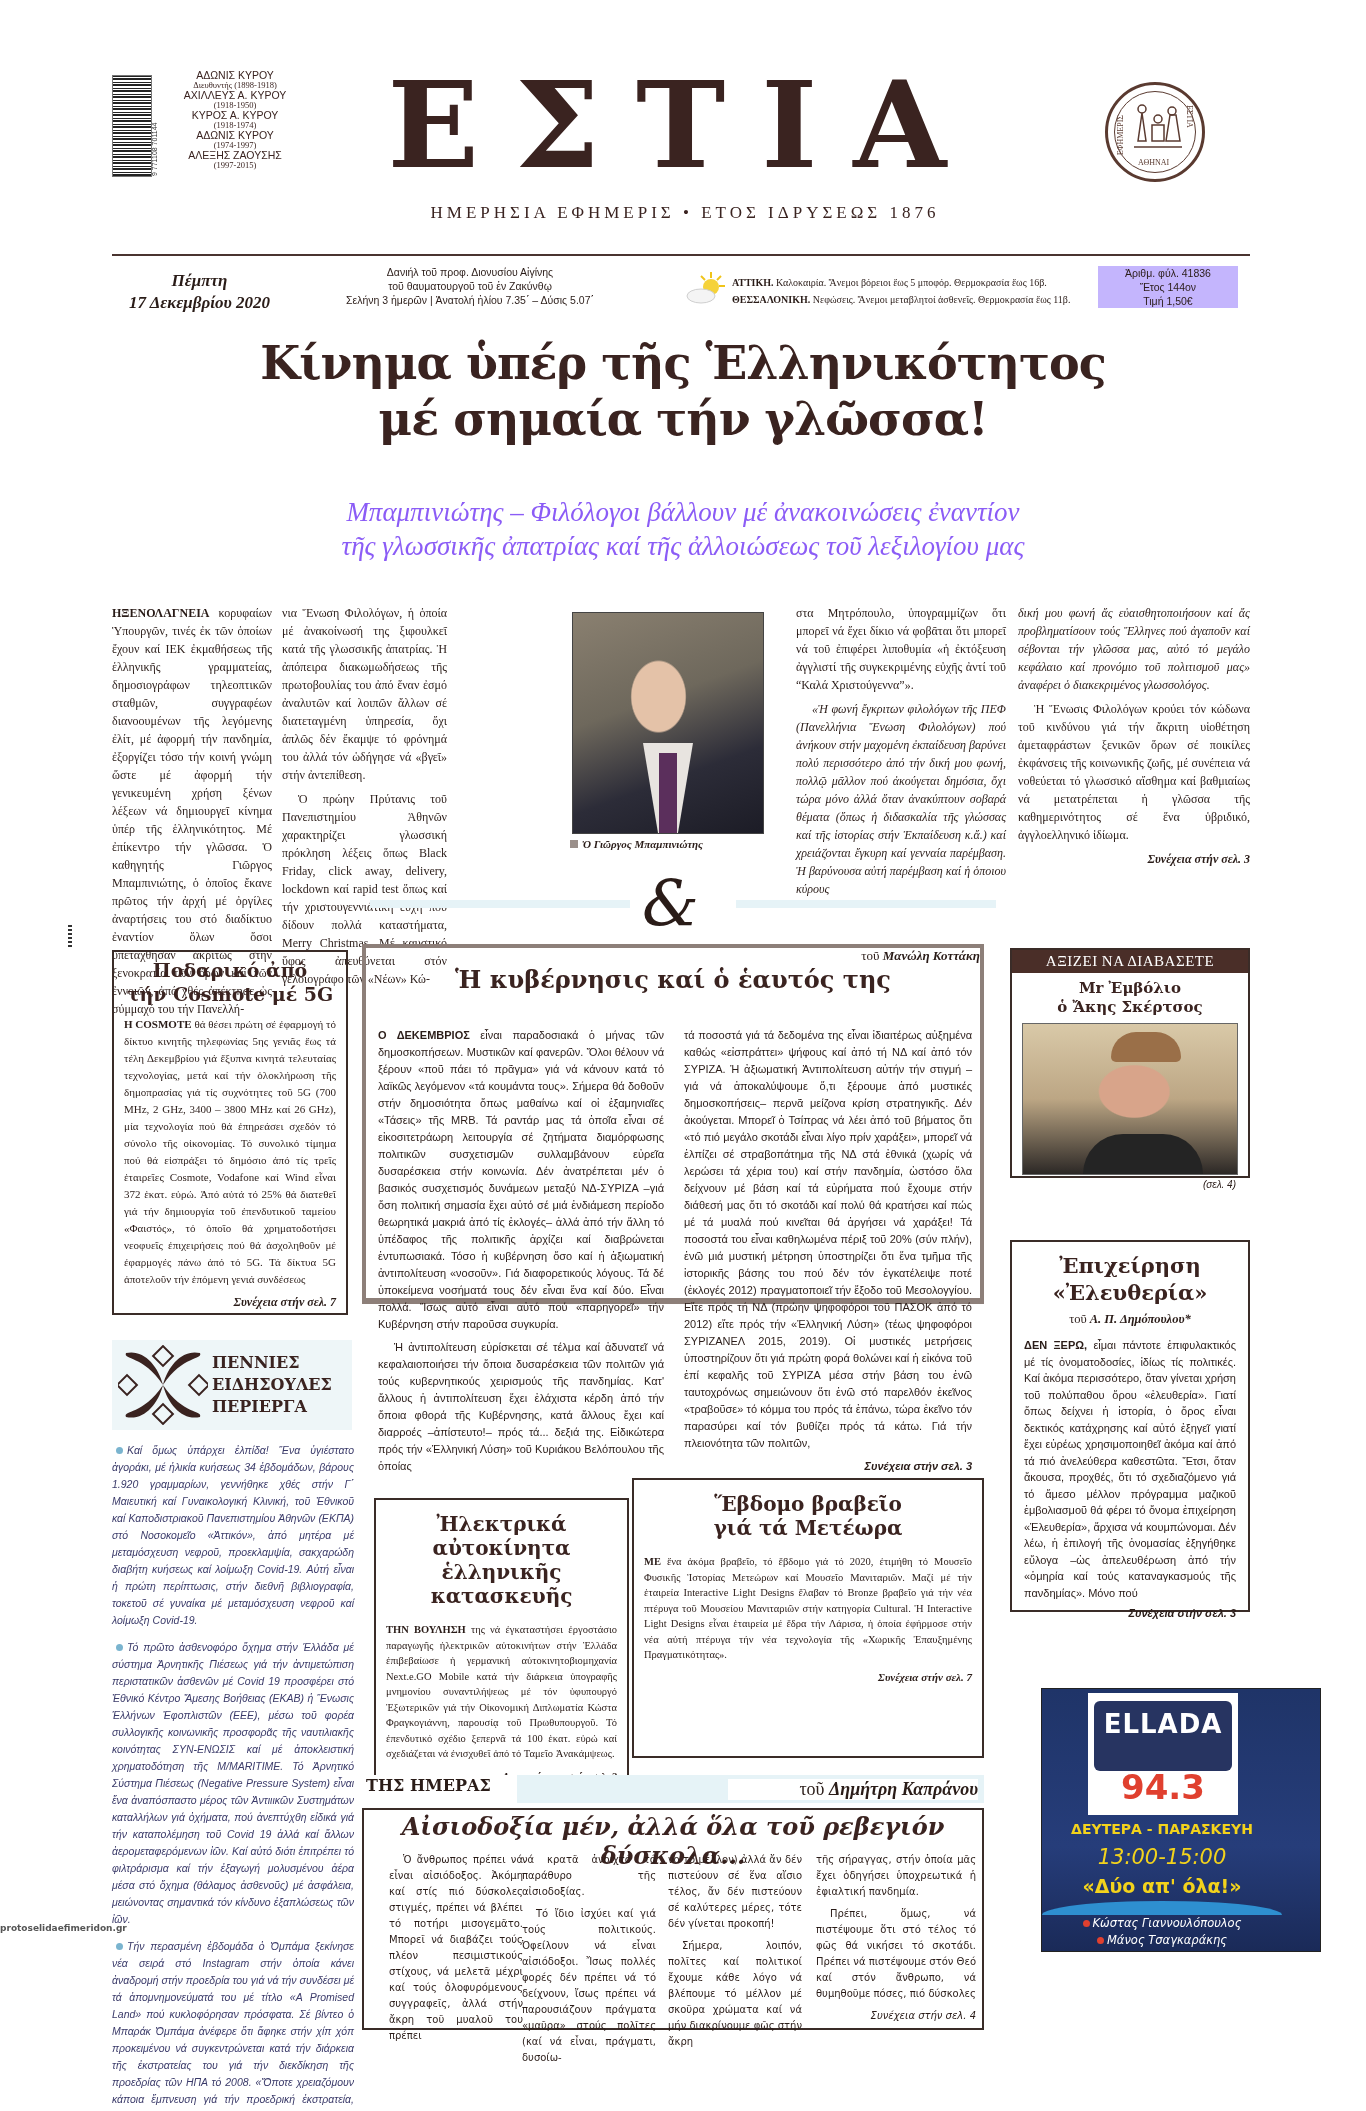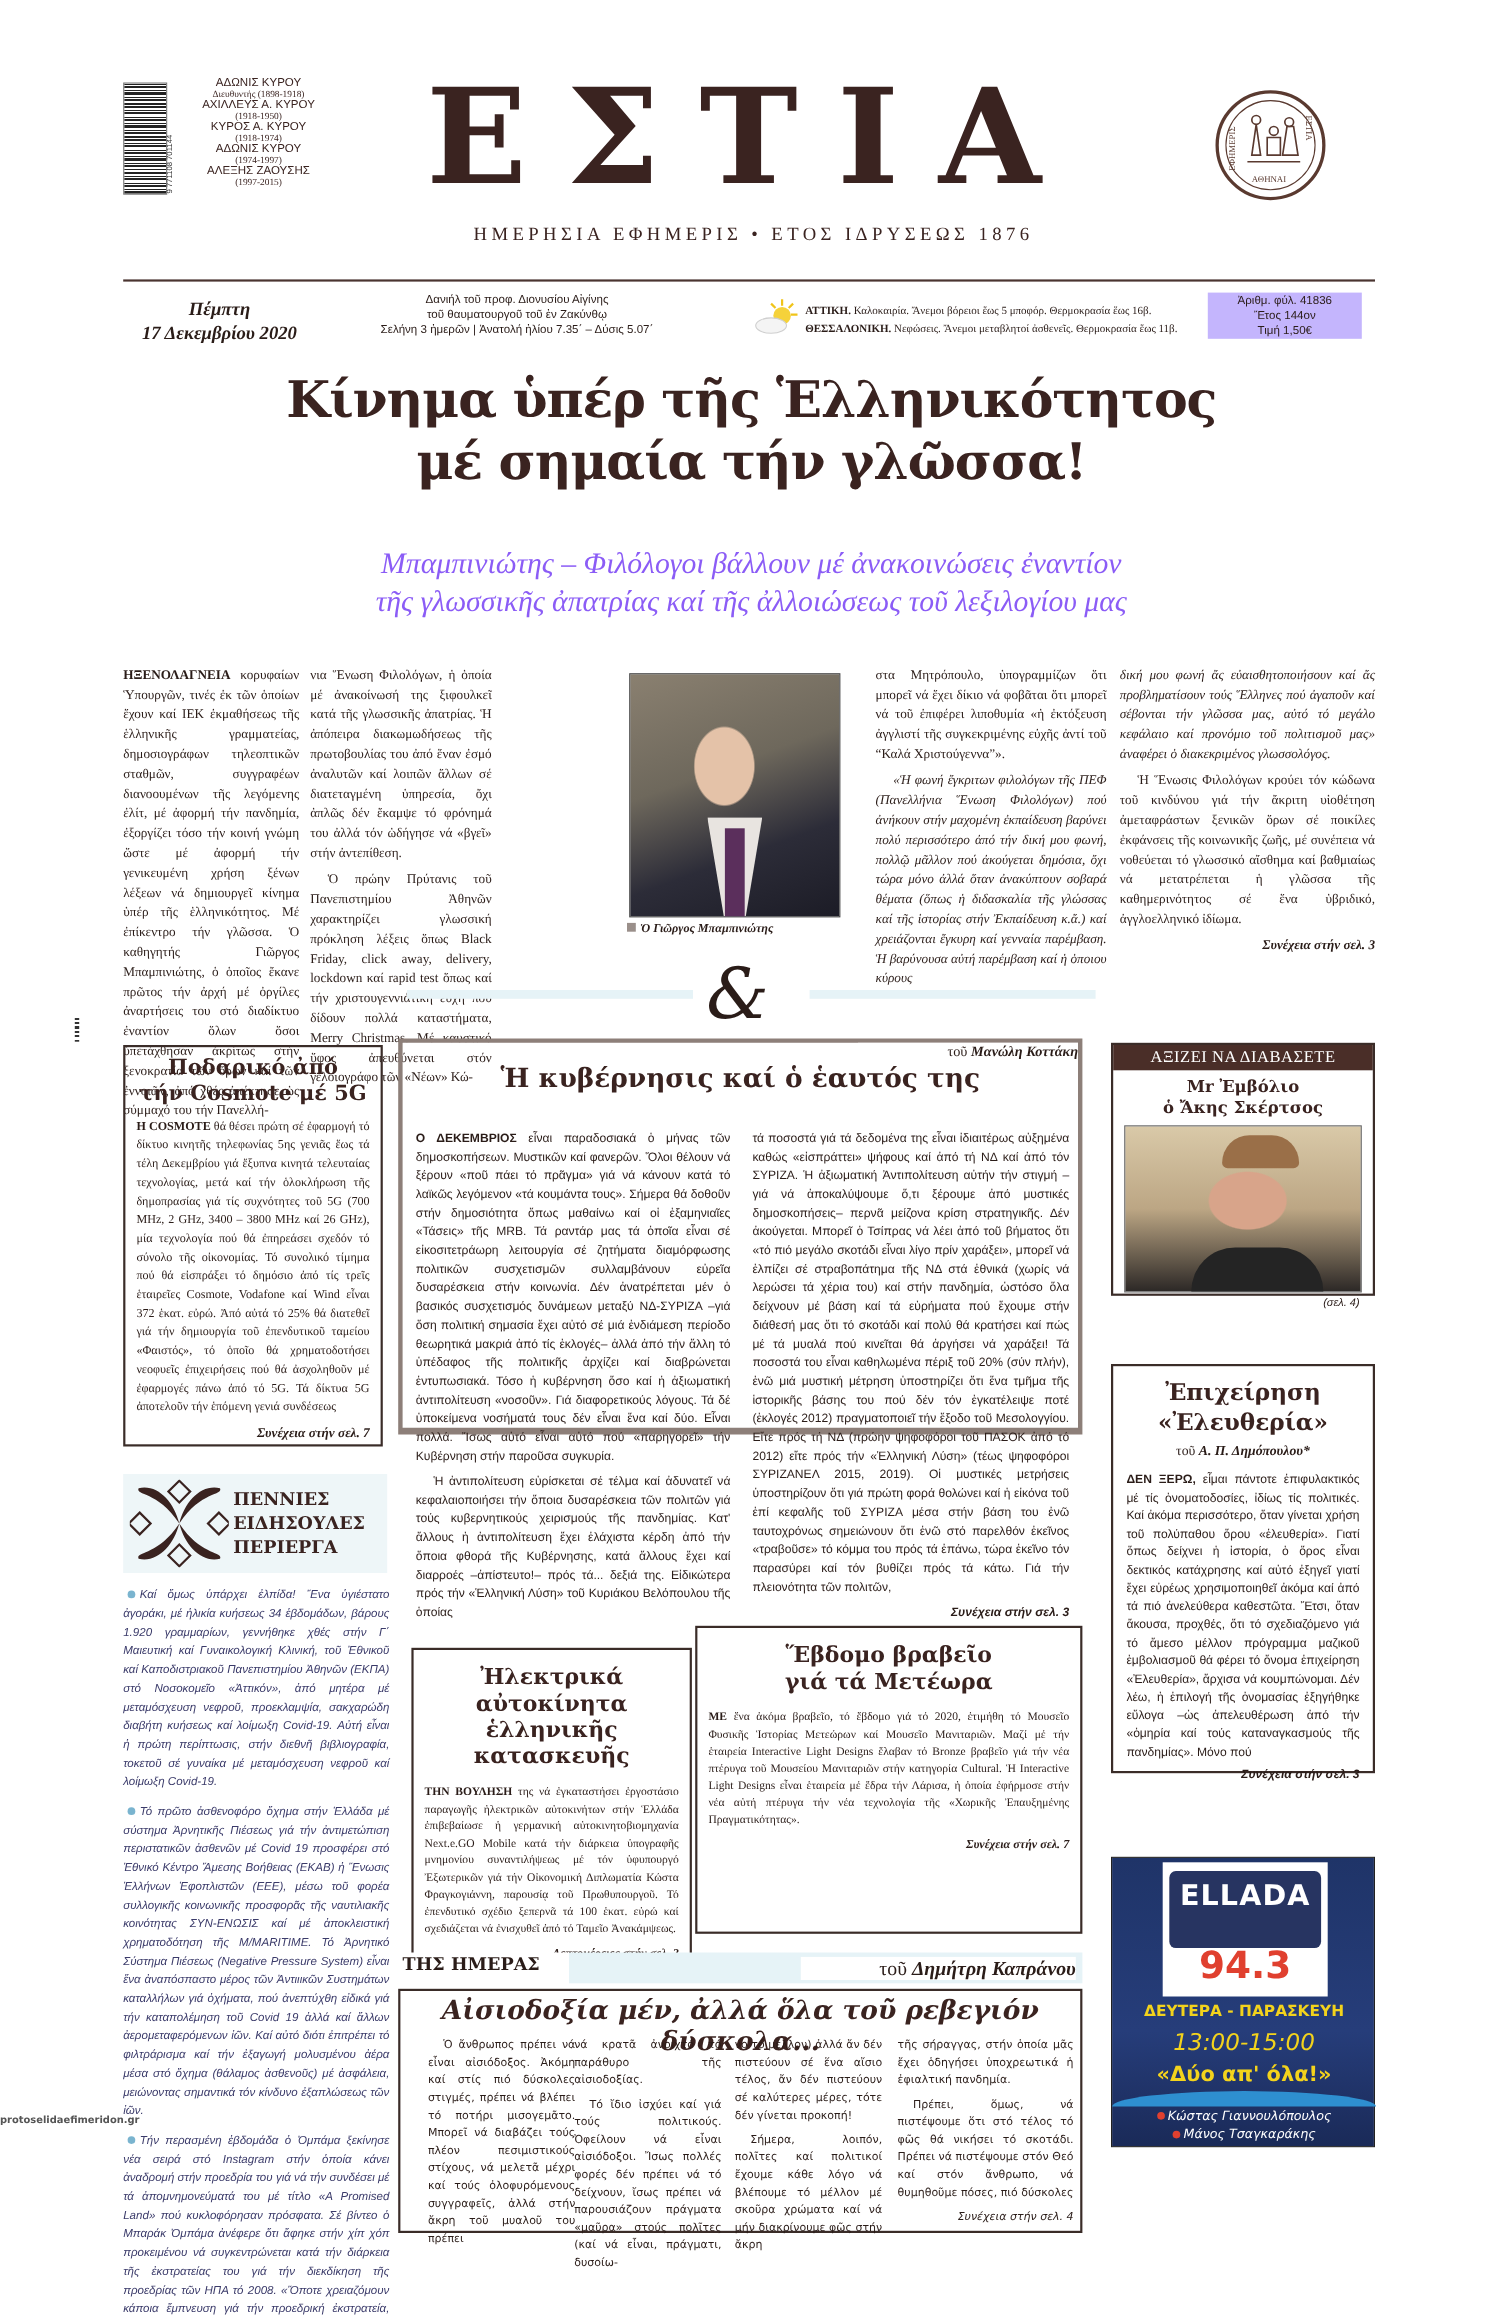--- a/index.html
+++ b/index.html
@@ -71,21 +71,21 @@
   #worth-header{background:#4a2e28;color:#fff;font-size:15px;text-align:center;padding:3px 0;letter-spacing:.5px;}
   #worth-title{text-align:center;font-family:"DejaVu Serif",serif;font-weight:bold;font-size:15px;line-height:19px;margin:6px 0;color:#3a2320;}
   #worth-photo{margin:0 10px;height:150px;background:radial-gradient(ellipse at 52% 45%,#d8a48a 0 22%,transparent 23%),linear-gradient(180deg,#d9c9a8 0%,#bca684 50%,#2c2826 100%);position:relative;border:1px solid #666;}
   #worth-photo .hair{position:absolute;left:88px;top:8px;width:70px;height:30px;background:#9a6f48;border-radius:30px 30px 6px 6px;}
   #worth-photo .suit{position:absolute;left:60px;bottom:0;width:120px;height:40px;background:#242424;border-radius:40px 40px 0 0;}
   #worth-page{text-align:right;font-style:italic;font-family:"Liberation Sans",sans-serif;font-size:10px;margin:4px 12px;}
   #freedom{left:1010px;top:1240px;width:240px;height:372px;padding:10px 12px;}
   #freedom h3{margin:0 0 6px 0;font-size:21px;line-height:27px;}
   #freedom-by{text-align:center;font-size:12.5px;margin-bottom:10px;}
   #freedom .body{font-family:"Liberation Sans",sans-serif;font-size:11px;line-height:16.5px;text-align:justify;}
-  #radio{left:1010px;top:1688px;width:240px;height:264px;background:linear-gradient(180deg,#1f3468 0%,#263d7a 60%,#1a2a58 100%);border:1px solid #222;box-sizing:border-box;}
+  #radio{left:1041px;top:1688px;width:280px;height:264px;background:linear-gradient(180deg,#1f3468 0%,#263d7a 60%,#1a2a58 100%);border:1px solid #222;box-sizing:border-box;}
   #radio-logo{position:absolute;left:46px;top:4px;width:150px;height:122px;background:#fff;}
   #radio-logo .plate{position:absolute;left:6px;top:8px;width:138px;height:70px;background:#273461;border-radius:6px;}
   #radio-name{position:absolute;left:0;top:16px;width:150px;text-align:center;color:#fff;font-family:"DejaVu Sans",sans-serif;font-weight:bold;font-size:26px;letter-spacing:1px;}
   #radio-freq{position:absolute;left:0;top:74px;width:150px;text-align:center;color:#e0402f;font-family:"DejaVu Sans",sans-serif;font-weight:bold;font-size:34px;}
   #radio-days{position:absolute;left:0;top:132px;width:240px;text-align:center;color:#f3d31c;font-family:"DejaVu Sans",sans-serif;font-weight:bold;font-size:14px;}
   #radio-hours{position:absolute;left:0;top:156px;width:240px;text-align:center;color:#f3d31c;font-family:"DejaVu Sans",sans-serif;font-style:italic;font-weight:normal;font-size:21px;}
   #radio-show{position:absolute;left:0;top:186px;width:240px;text-align:center;color:#f3d31c;font-family:"DejaVu Sans",sans-serif;font-weight:bold;font-size:19px;}
   #radio-wave{position:absolute;left:0;top:212px;width:240px;height:14px;background:#2e8fd0;border-radius:50% 50% 0 0/100% 100% 0 0;}
   #radio-hosts{position:absolute;left:0;top:226px;width:240px;text-align:center;color:#fff;font-family:"DejaVu Sans",sans-serif;font-style:italic;font-size:11.5px;line-height:17px;}
   #radio-hosts .b{display:inline-block;width:7px;height:7px;border-radius:50%;background:#e0402f;margin-right:3px;}

